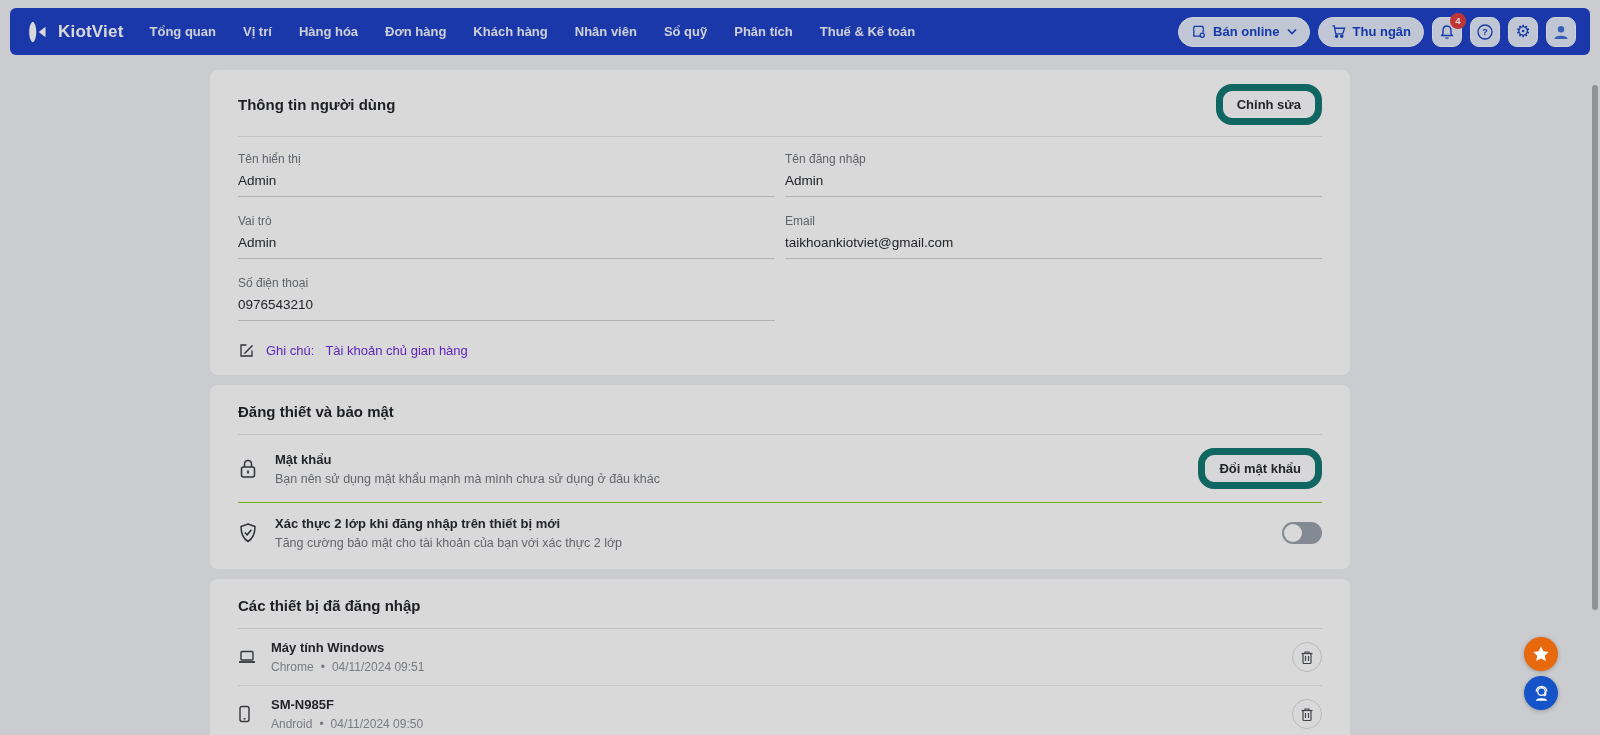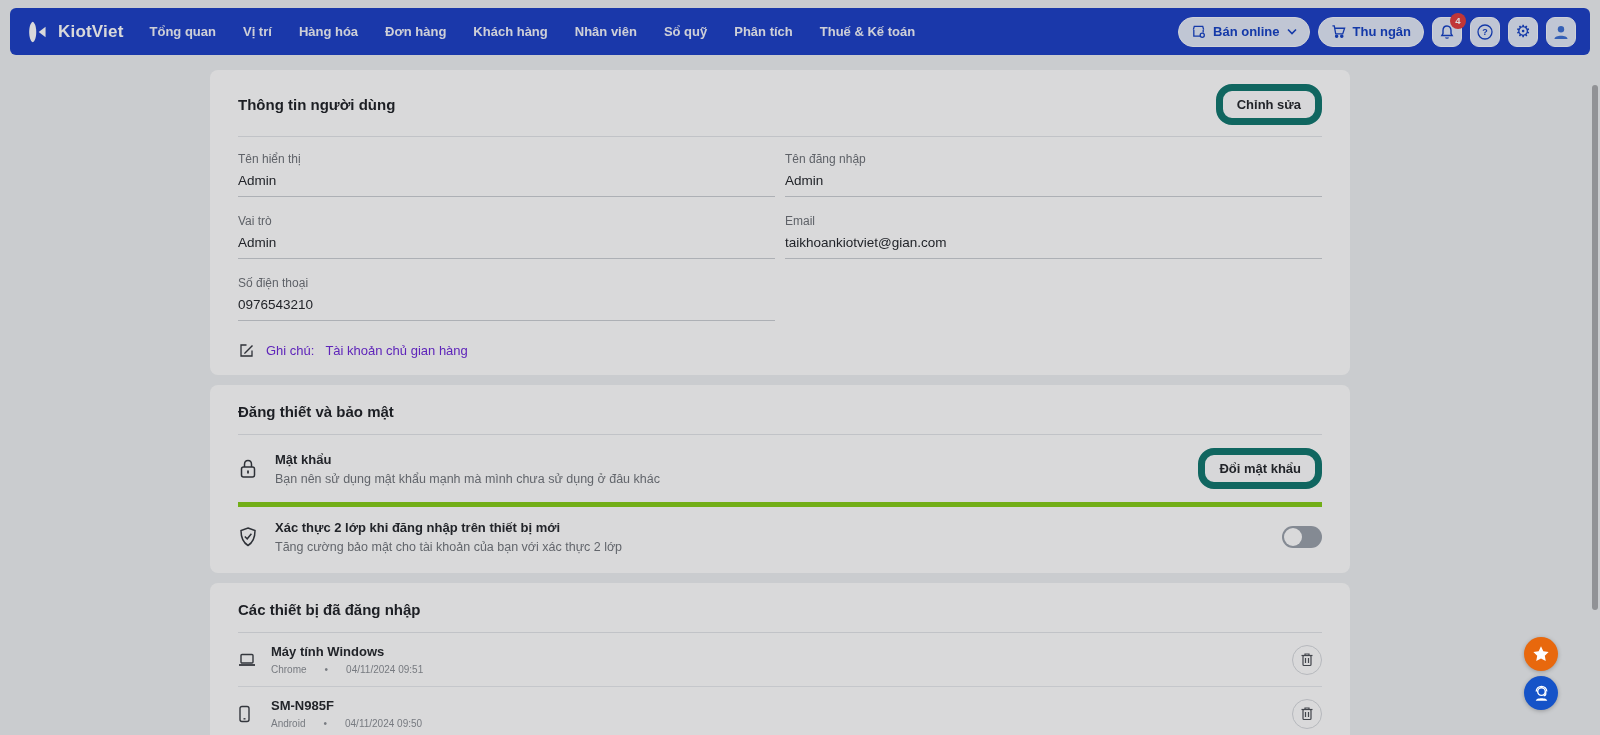--- a/index.html
+++ b/index.html
@@ -50,38 +50,38 @@
   }
 
   .fields-grid { display:grid; grid-template-columns:1fr 1fr; column-gap:10px; margin-top:15px; }
   .field { margin-bottom:17px; }
   .field-label { font-size:12px; color:#6d7177; margin-bottom:7px; }
   .field-value { font-size:13.5px; color:#24272c; padding-bottom:8px; border-bottom:1px solid #cbced3; }
 
   .note-row { display:flex; align-items:center; gap:11px; margin-top:4px; font-size:13px; color:#6d28d9; }
 
   .sec-row { display:flex; align-items:center; padding:13px 0; }
-  .sec-row + .sec-row { border-top:5px solid #84cc16; }
+  .sec-row + .sec-row { border-top:1px solid #84cc16; }
   .sec-icon { width:24px; margin-right:13px; color:#33373d; display:flex; align-items:center; }
   .sec-main { flex:1; }
   .sec-title { font-size:13px; font-weight:700; color:#24272c; }
   .sec-desc { font-size:12.5px; color:#71757b; margin-top:5px; }
 
   .toggle { width:40px; height:22px; border-radius:11px; background:#9aa1ab; position:relative; cursor:pointer; }
   .toggle-knob { position:absolute; left:2px; top:2px; width:18px; height:18px; border-radius:50%; background:#fff; }
 
   
   .spotlight { position:relative; z-index:60; min-height:232px; }
 
   .device-row { display:flex; align-items:center; padding:11px 0; }
   .device-row + .device-row { border-top:1px solid #e8eaed; }
   .device-icon { width:20px; margin-right:13px; color:#3a3e44; display:flex; align-items:center; }
   .device-main { flex:1; }
   .device-name { font-size:13px; font-weight:600; color:#24272c; }
-  .device-sub { font-size:10px; color:#8b8f95; margin-top:5px; display:flex; align-items:center; gap:18px; }
+  .device-sub { font-size:12px; color:#8b8f95; margin-top:5px; display:flex; align-items:center; gap:7px; }
   .icon-btn-circle {
     width:30px; height:30px; border-radius:50%; background:#fff; border:1px solid #d6d9dd;
     display:flex; align-items:center; justify-content:center; cursor:pointer; color:#4a4e54;
   }
 
   
   .dim-overlay { position:absolute; inset:0; background:rgba(24,27,33,0.165); z-index:40; pointer-events:none; }
 
   
   .float-btn {
@@ -197,21 +197,21 @@
       <div class="field">
         <div class="field-label">Tên đăng nhập</div>
         <div class="field-value">Admin</div>
       </div>
       <div class="field">
         <div class="field-label">Vai trò</div>
         <div class="field-value">Admin</div>
       </div>
       <div class="field">
         <div class="field-label">Email</div>
-        <div class="field-value">taikhoankiotviet@gian.com</div>
+        <div class="field-value">taikhoankiotviet@gmail.com</div>
       </div>
       <div class="field">
         <div class="field-label">Số điện thoại</div>
         <div class="field-value">0976543210</div>
       </div>
       <div></div>
     </div>
     <div class="note-row">
       <span>
         <svg width="17" height="17" viewBox="0 0 17 17" fill="none" stroke="#33373d" stroke-width="1.3">

